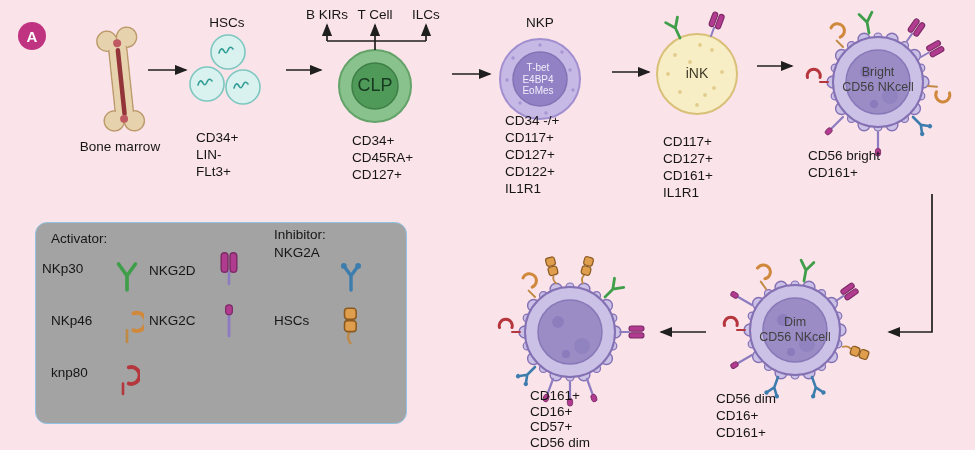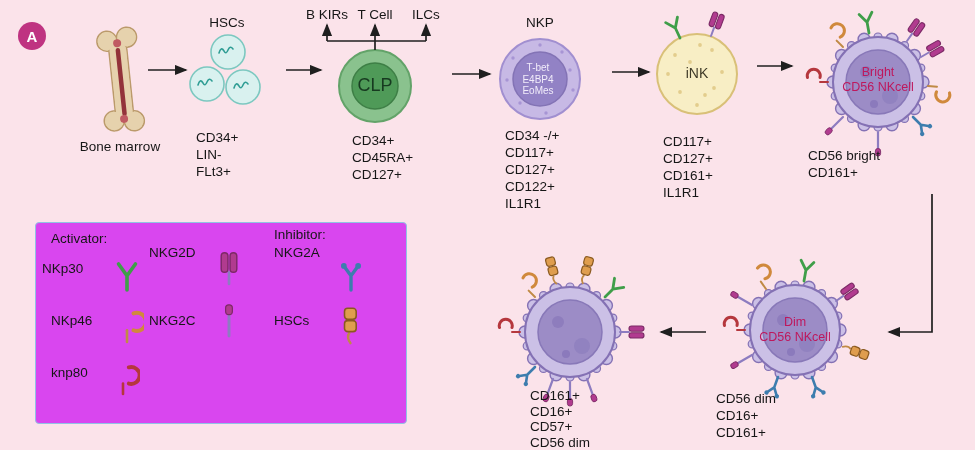--- a/index.html
+++ b/index.html
@@ -6,26 +6,26 @@
   html,body{background:#ffffff}
   body{font-family:"Liberation Sans",sans-serif}
   #canvas{position:relative;width:975px;height:461px;background:#fbe3ea;overflow:hidden}
   #art,#rx{position:absolute;left:0;top:0;pointer-events:none}
   .txt{position:absolute;color:#161616;font-size:13.5px;line-height:17px}
   .ctr{text-align:center}
   .markers div{white-space:nowrap}
   .pl{position:absolute;left:18px;top:22px;width:28px;height:28px;border-radius:50%;
       background:#bf3381;color:#fff;font-weight:bold;font-size:15px;
       display:flex;align-items:center;justify-content:center}
-  .cell-label{position:absolute;text-align:center;color:#be185d;font-size:12.5px;line-height:15px;font-weight:500}
+  .cell-label{position:absolute;text-align:center;color:#404040;font-size:12.5px;line-height:15px;font-weight:500}
   .clp-t{color:#173a20;font-size:18px;font-weight:500}
   .ink-t{color:#3f3a28;font-size:14px;font-weight:500}
   .nkp-t{color:#f1ecfa;font-size:10px;line-height:11.5px;font-weight:500}
   .legend{position:absolute;left:35px;top:222px;width:372px;height:202px;
-          background:#d946ef;border:1.5px solid #90c3e4;border-radius:4px}
+          background:#a3a3a3;border:1.5px solid #90c3e4;border-radius:12px}
   .lg-label{position:absolute;font-size:13.5px;color:#161616;white-space:nowrap}
   .licon{position:absolute}
   .strip{position:absolute;left:0;top:450px;width:975px;height:11px;background:#ffffff}
 </style>
 </head>
 <body>
 
 <div id="canvas">
 
   <svg width="0" height="0" style="position:absolute" aria-hidden="true">
@@ -249,21 +249,21 @@
   <div class="txt markers" style="left:196px;top:129px">
     <div>CD34+</div>
     <div>LIN-</div>
     <div>FLt3+</div>
   </div>
   <div class="txt markers" style="left:352px;top:132px">
     <div>CD34+</div>
     <div>CD45RA+</div>
     <div>CD127+</div>
   </div>
-  <div class="txt markers" style="left:505px;top:127px">
+  <div class="txt markers" style="left:505px;top:112px">
     <div>CD34 -/+</div>
     <div>CD117+</div>
     <div>CD127+</div>
     <div>CD122+</div>
     <div>IL1R1</div>
   </div>
   <div class="txt markers" style="left:663px;top:133px">
     <div>CD117+</div>
     <div>CD127+</div>
     <div>CD161+</div>
@@ -287,21 +287,21 @@
 
   <div class="legend">
     <div class="lg-label" style="left:15px;top:8px">Activator:</div>
     <div class="lg-label" style="left:238px;top:4px">Inhibitor:</div>
 
     <div class="lg-label" style="left:6px;top:38px">NKp30</div>
     <svg class="licon" style="left:74px;top:26px" width="34" height="48" viewBox="-17 -41 34 48">
         <use href="#sym-y-green" transform="scale(1.3)"></use>
       </svg>
 
-    <div class="lg-label" style="left:113px;top:22px">NKG2D</div>
+    <div class="lg-label" style="left:113px;top:40px">NKG2D</div>
     <svg class="licon" style="left:176px;top:20px" width="34" height="48" viewBox="-17 -41 34 48">
         <use href="#sym-rods-magenta" transform="scale(1.3)"></use>
       </svg>
 
     <div class="lg-label" style="left:15px;top:90px">NKp46</div>
     <svg class="licon" style="left:74px;top:78px" width="34" height="48" viewBox="-17 -41 34 48">
         <use href="#sym-hook-orange" transform="scale(1.3)"></use>
       </svg>
 
     <div class="lg-label" style="left:113px;top:90px">NKG2C</div>

